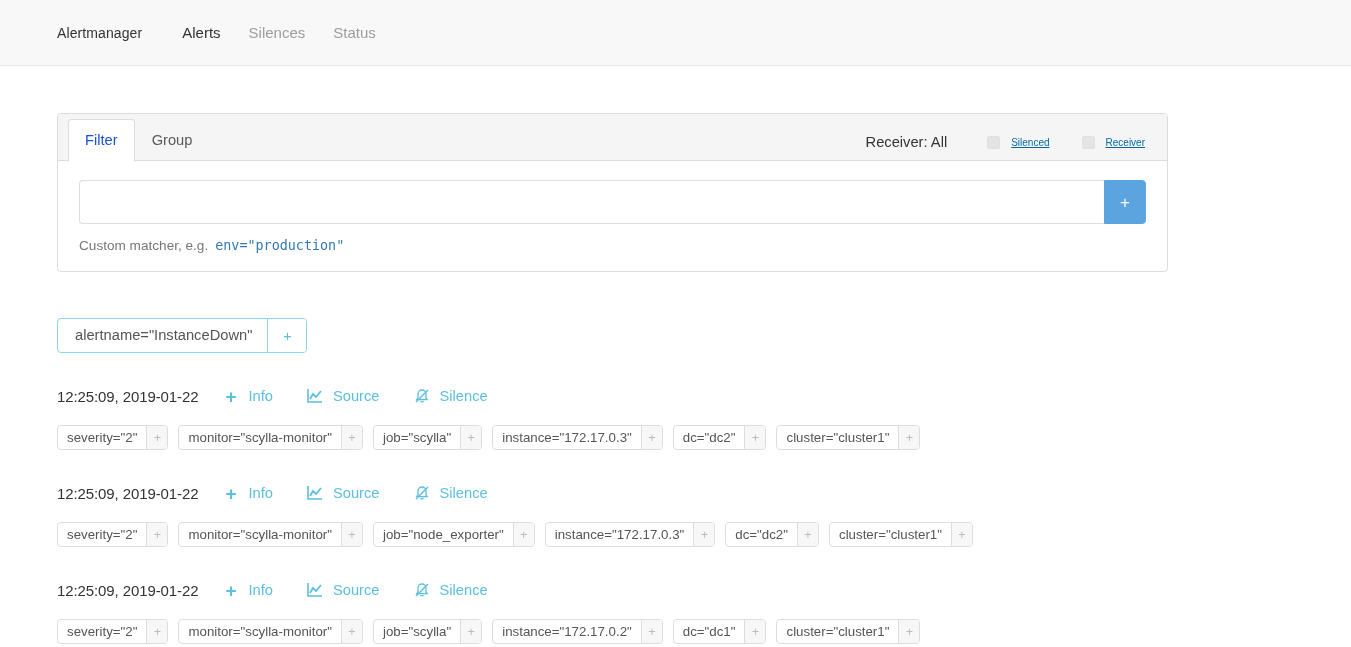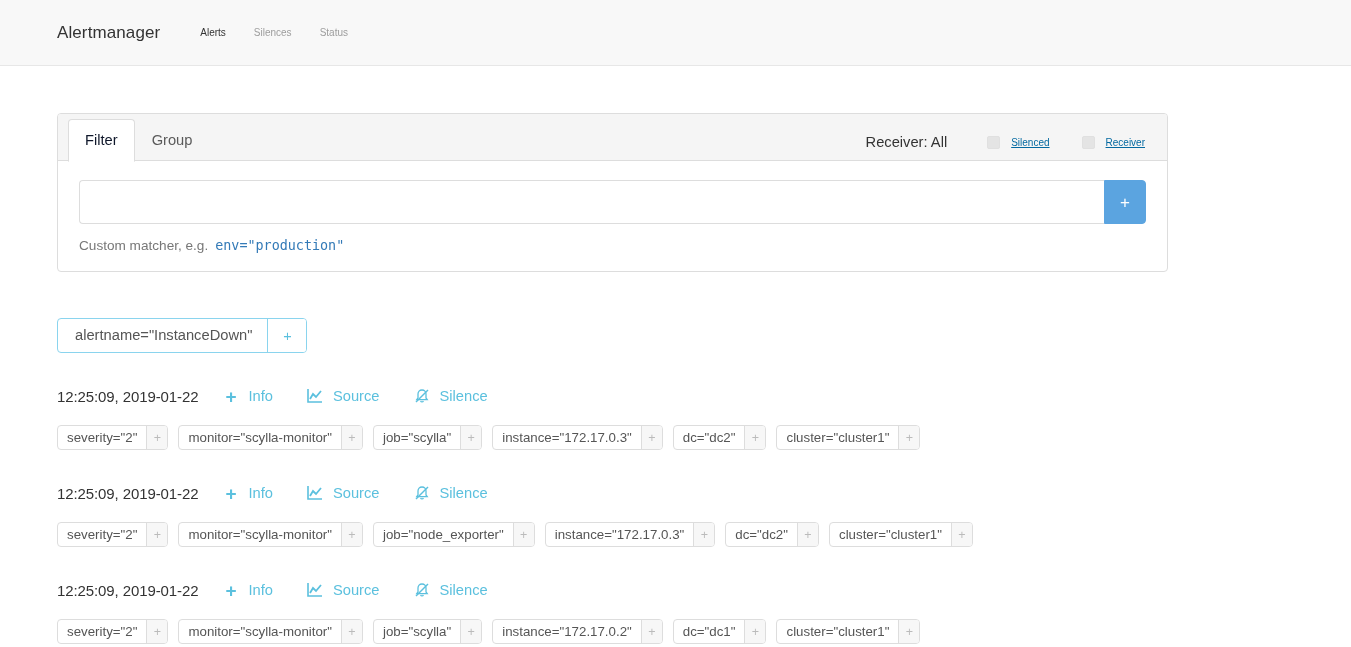--- a/index.html
+++ b/index.html
@@ -15,30 +15,30 @@
   .navbar {
     height: 66px;
     background: #f8f8f8;
     border-bottom: 1px solid #e7e7e7;
     display: flex;
     align-items: center;
     padding: 0 183px 0 57px;
     position: relative;
   }
   .brand {
-    font-size: 17px;
+    font-size: 14px;
     color: #333333;
     font-weight: 400;
     letter-spacing: 0.1px;
     margin-right: 26px;
     white-space: nowrap;
   }
   .nav-links { display: flex; align-items: center; gap: 0px; }
   .nav-link {
-    font-size: 10px;
+    font-size: 15px;
     color: #9d9d9d;
     padding: 0 14px;
     white-space: nowrap;
     text-decoration: none;
     cursor: pointer;
   }
   .nav-link.active { color: #333333; }
   .navbar-right {
     position: absolute;
     right: 183px;
@@ -90,21 +90,21 @@
     cursor: pointer;
     border: 1px solid transparent;
     border-radius: 4px 4px 0 0;
     position: relative;
     top: 1px;
   }
   .tab.active {
     background: #ffffff;
     border-color: #dddddd;
     border-bottom-color: #ffffff;
-    color: #0f172a;
+    color: #1d4ed8;
   }
   .tab:not(.active) { color: #5a5a5a; }
   .panel-head-right {
     display: flex;
     align-items: center;
     gap: 8px;
     padding-bottom: 10px;
   }
   .receiver-label {
     font-size: 14.7px;

